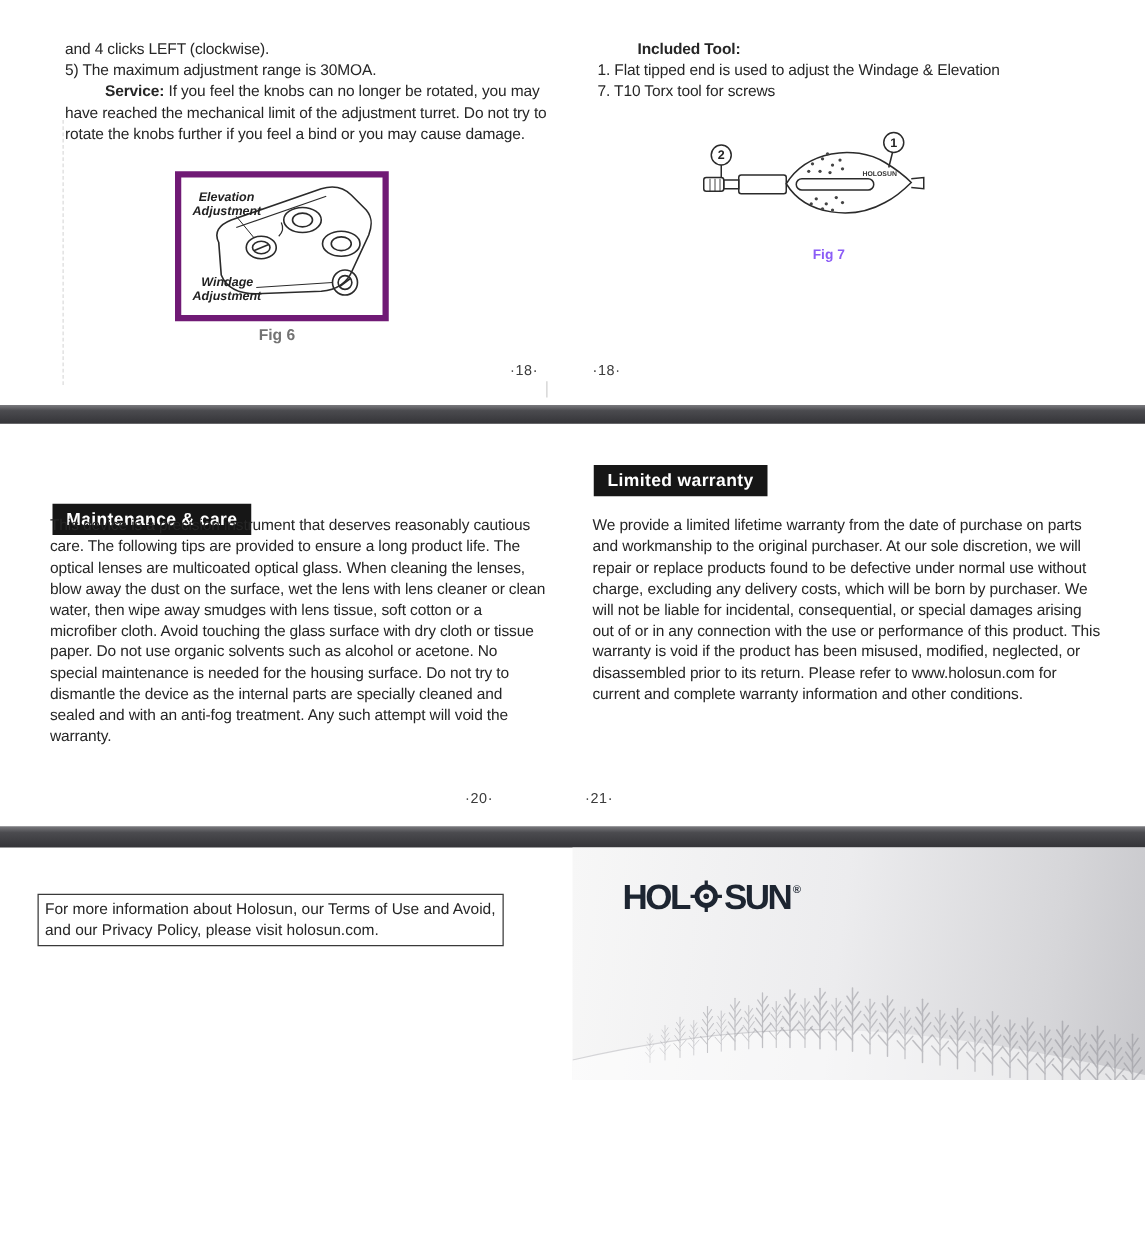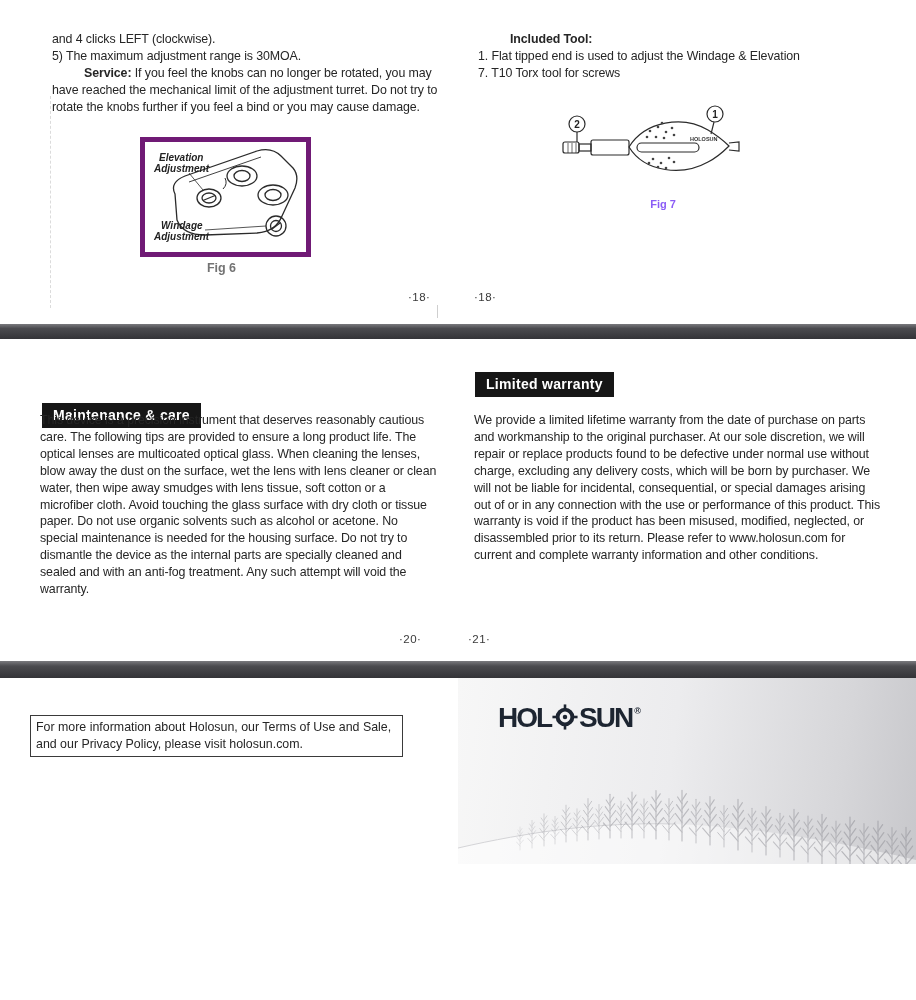--- a/index.html
+++ b/index.html
@@ -21,21 +21,21 @@
   #p19-text{position:absolute;left:478px;top:31px;width:412px;}
   #fig6-frame{position:absolute;left:140px;top:137px;width:161px;height:110px;border:5px solid #701a75;font-style:italic;}
   #fig6-caption{position:absolute;left:140px;top:261px;width:163px;text-align:center;
                 font-weight:700;font-size:12.5px;color:#737373;}
   #fig7-box{position:absolute;left:550px;top:101px;width:195px;height:95px;}
   #fig7-caption{position:absolute;left:601px;top:198px;width:124px;text-align:center;
                 font-weight:700;font-size:11px;color:#8b5cf6;}
   .pagenum{position:absolute;font-size:11.5px;color:#3a3a3a;letter-spacing:0.5px;}
   #pn18{left:408px;top:291px;}
   #pn19{left:474px;top:291px;}
-  #pn20{left:399px;top:633px;}
+  #pn20{left:372px;top:633px;}
   #pn21{left:468px;top:633px;}
   #pn22{left:382px;top:973px;}
 
   
   .head-box{position:absolute;background:#161616;color:#ffffff;font-weight:700;
             font-size:14px;padding:4px 11px 5px;letter-spacing:0.3px;}
   #h20{left:42px;top:372px;margin-top:31px;}
   #h21{left:475px;top:372px;}
   #para20{position:absolute;left:40px;top:412px;width:397px;}
   #para21{position:absolute;left:474px;top:412px;width:406px;}
@@ -167,21 +167,21 @@
   <div id="h21" class="head-box">Limited warranty</div>
 
   <div id="para20" class="para">This device is a precision instrument that deserves reasonably cautious care. The following tips are provided to ensure a long product life. The optical lenses are multicoated optical glass. When cleaning the lenses, blow away the dust on the surface, wet the lens with lens cleaner or clean water, then wipe away smudges with lens tissue, soft cotton or a microfiber cloth. Avoid touching the glass surface with dry cloth or tissue paper. Do not use organic solvents such as alcohol or acetone. No special maintenance is needed for the housing surface. Do not try to dismantle the device as the internal parts are specially cleaned and sealed and with an anti-fog treatment. Any such attempt will void the warranty.</div>
   <div id="para21" class="para">We provide a limited lifetime warranty from the date of purchase on parts and workmanship to the original purchaser. At our sole discretion, we will repair or replace products found to be defective under normal use without charge, excluding any delivery costs, which will be born by purchaser. We will not be liable for incidental, consequential, or special damages arising out of or in any connection with the use or performance of this product. This warranty is void if the product has been misused, modified, neglected, or disassembled prior to its return. Please refer to www.holosun.com for current and complete warranty information and other conditions.</div>
 
   <div id="pn20" class="pagenum">·20·</div>
   <div id="pn21" class="pagenum">·21·</div>
 
   <div id="bar2" class="bar"></div>
 
-  <div id="infobox">For more information about Holosun, our Terms of Use and Sale, and our Privacy Policy, please visit holosun.com.</div>
+  <div id="infobox">For more information about Holosun, our Terms of Use and Avoid, and our Privacy Policy, please visit holosun.com.</div>
 
   <div id="cover">
 
     <div id="logo">
       <span class="logo-txt">HOL</span>
       <svg width="26" height="26" viewBox="0 0 30 30" style="margin:0 1px 2px;">
         <g stroke="#1d2531" fill="none">
           <circle cx="15" cy="15" r="8.5" stroke-width="4.5"></circle>
           <line x1="15" y1="0.5" x2="15" y2="5" stroke-width="3"></line>
           <line x1="15" y1="25" x2="15" y2="29.5" stroke-width="3"></line>

